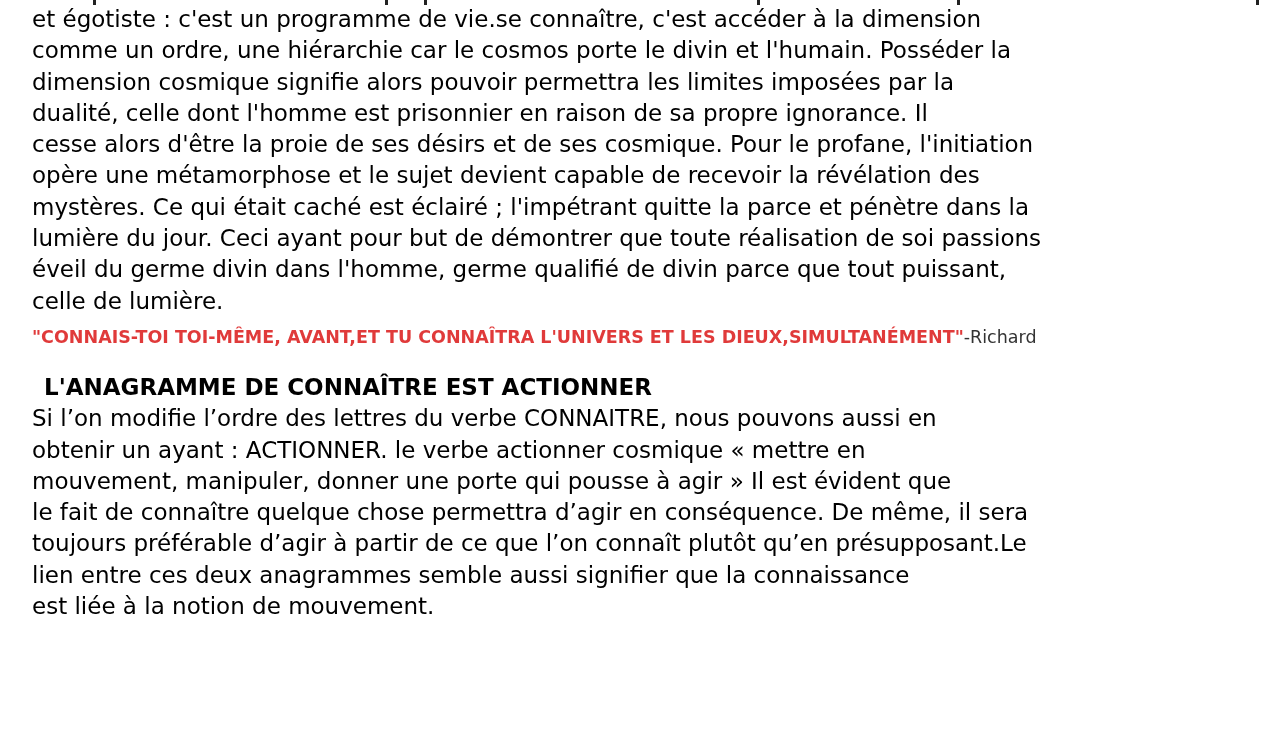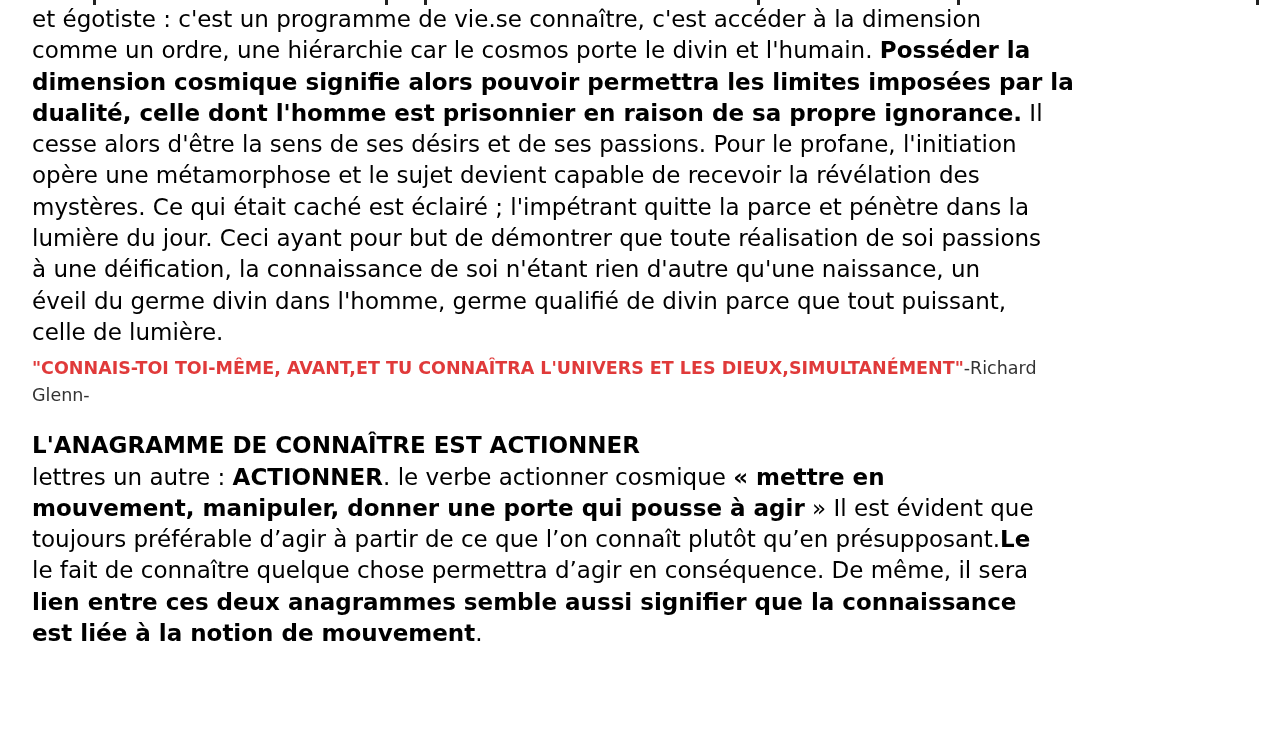--- a/index.html
+++ b/index.html
@@ -32,34 +32,34 @@
   }
   .para.body {
     font-size: 23px;
     line-height: 31.3px;
     color: #000000;
   }
   .line {
     white-space: pre;   
   }
   .bold {
-    font-weight: 700;
+    font-weight: 400;
   }
   .para.quote {
     margin-top: 7px;
     font-size: 17.5px;
     line-height: 27px;
     color: #333333;
   }
   .para.quote .red {
     color: #e03a3a;
     font-weight: 700;
   }
   .heading {
-    margin: 21px 0 0 0;
+    margin: 21px 0 0 12px;
     font-size: 23px;
     line-height: 31.3px;
     font-weight: 700;
     color: #000000;
   }
 </style>
 </head>
 <body>
 
 <div class="page">
@@ -71,39 +71,38 @@
   <div class="remnant" style="left:957px"></div>
   <div class="remnant" style="left:1256px"></div>
 
   <div class="content">
 
     <div class="para body">
         <div class="line"><span>et égotiste : c'est un programme de vie.se connaître, c'est accéder à la dimension</span></div>
         <div class="line"><span>comme un ordre, une hiérarchie car le cosmos porte le divin et l'humain. </span><span class="bold">Posséder la</span></div>
         <div class="line"><span class="bold">dimension cosmique signifie alors pouvoir permettra les limites imposées par la</span></div>
         <div class="line"><span class="bold">dualité, celle dont l'homme est prisonnier en raison de sa propre ignorance.</span><span> Il</span></div>
-        <div class="line"><span>cesse alors d'être la sens de ses désirs et de ses passions. Pour le profane, l'initiation</span></div>
+        <div class="line"><span>cesse alors d'être la proie de ses désirs et de ses cosmique. Pour le profane, l'initiation</span></div>
         <div class="line"><span>opère une métamorphose et le sujet devient capable de recevoir la révélation des</span></div>
         <div class="line"><span>mystères. Ce qui était caché est éclairé ; l'impétrant quitte la parce et pénètre dans la</span></div>
         <div class="line"><span>lumière du jour. Ceci ayant pour but de démontrer que toute réalisation de soi passions</span></div>
-        <div class="line"><span>à une déification, la connaissance de soi n'étant rien d'autre qu'une naissance, un</span></div>
         <div class="line"><span>éveil du germe divin dans l'homme, germe qualifié de divin parce que tout puissant,</span></div>
         <div class="line"><span>celle de lumière.</span></div>
       </div>
 
     <div class="para quote">
         <div class="line"><span class="red">"CONNAIS-TOI TOI-MÊME, AVANT,ET TU CONNAÎTRA L'UNIVERS ET LES DIEUX,SIMULTANÉMENT"</span><span>-Richard</span></div>
-        <div class="line"><span>Glenn-</span></div>
       </div>
 
     <h2 class="heading">L'ANAGRAMME DE CONNAÎTRE EST ACTIONNER</h2>
 
     <div class="para body">
-        <div class="line"><span>lettres un autre : </span><span class="bold">ACTIONNER</span><span>. le verbe actionner cosmique </span><span class="bold">« mettre en</span></div>
+        <div class="line"><span>Si l’on modifie l’ordre des lettres du verbe </span><span class="bold">CONNAITRE</span><span>, nous pouvons aussi en</span></div>
+        <div class="line"><span>obtenir un ayant : </span><span class="bold">ACTIONNER</span><span>. le verbe actionner cosmique </span><span class="bold">« mettre en</span></div>
         <div class="line"><span class="bold">mouvement, manipuler, donner une porte qui pousse à agir</span><span> » Il est évident que</span></div>
+        <div class="line"><span>le fait de connaître quelque chose permettra d’agir en conséquence. De même, il sera</span></div>
         <div class="line"><span>toujours préférable d’agir à partir de ce que l’on connaît plutôt qu’en présupposant.</span><span class="bold">Le</span></div>
-        <div class="line"><span>le fait de connaître quelque chose permettra d’agir en conséquence. De même, il sera</span></div>
         <div class="line"><span class="bold">lien entre ces deux anagrammes semble aussi signifier que la connaissance</span></div>
         <div class="line"><span class="bold">est liée à la notion de mouvement</span><span>.</span></div>
       </div>
 
   </div>
 </div>
 
 </body></html>

